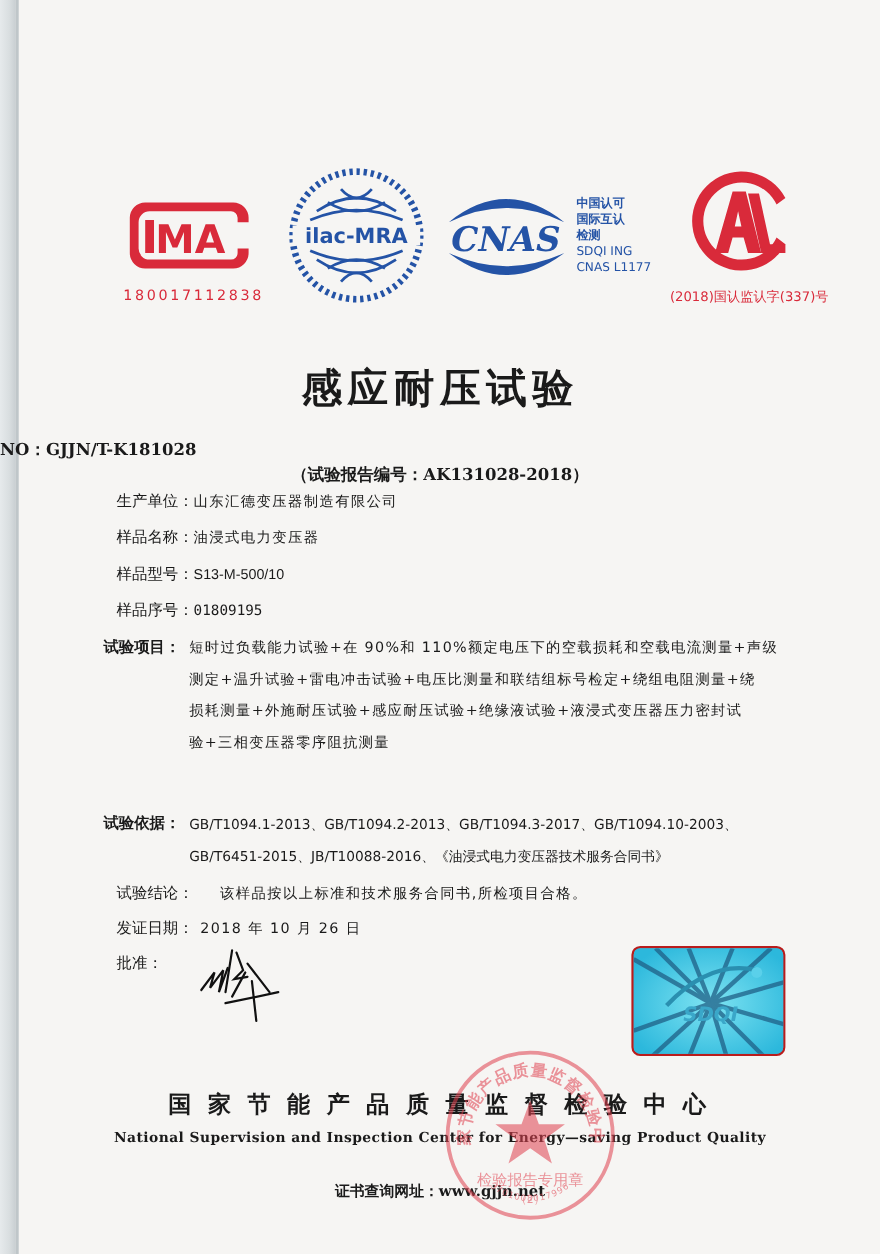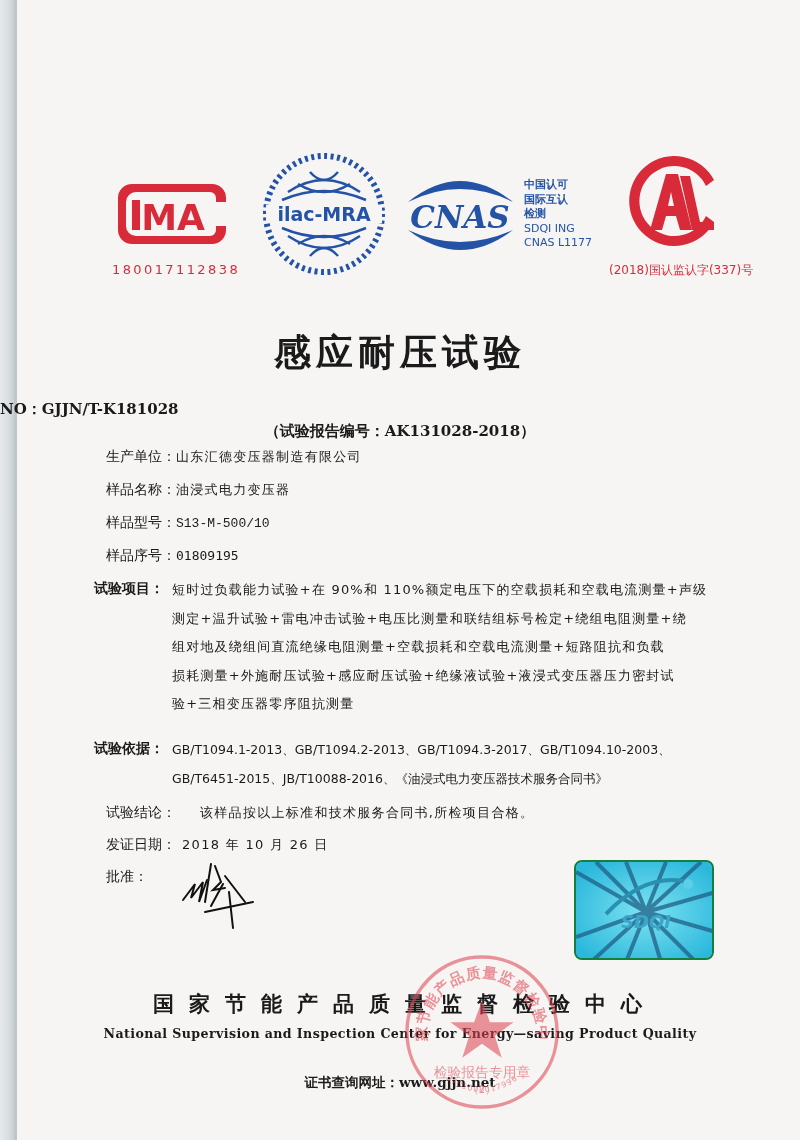--- a/index.html
+++ b/index.html
@@ -25,21 +25,21 @@
 
   .field { position: absolute; left: 90px; font-size: 14px; line-height: 20px; }
   .field .lbl { font-family: "DejaVu Sans", sans-serif; font-weight: normal; font-size: 14px; margin-left: 16px; }
   .field .val { font-family: "DejaVu Sans", sans-serif; font-size: 13px; letter-spacing: 1.3px; }
   .multi { position: absolute; left: 90px; width: 690px; }
   .multi .lbl { position: absolute; left: 4px; top: 0; font-family: "DejaVu Sans", sans-serif; font-weight: bold; font-size: 14px; }
   .multi .val { position: absolute; left: 82px; width: 600px; font-family: "DejaVu Sans", sans-serif; font-size: 13px; line-height: 28.5px; letter-spacing: 1.2px; }
 
   .sign { position: absolute; left: 175px; top: 862px; width: 100px; height: 72px; }
 
-  .hologram { position: absolute; left: 574px; top: 860px; width: 140px; height: 100px; border-radius: 8px; border: 2px solid #15803d; overflow: hidden; background: #35c6e6; }
+  .hologram { position: absolute; left: 574px; top: 860px; width: 140px; height: 100px; border-radius: 8px; border: 2px solid #b91c1c; overflow: hidden; background: #35c6e6; }
 
   .stamp { position: absolute; left: 403px; top: 953px; width: 158px; height: 158px; opacity: 0.55; }
 
   .org-cn { position: absolute; left: 0; width: 800px; top: 990px; text-align: center; font-size: 21px; font-weight: bold; letter-spacing: 15px; padding-left: 10px; }
   .org-en { position: absolute; left: 0; width: 800px; top: 1026px; text-align: center; font-size: 12.6px; font-weight: bold; letter-spacing: 0.4px; }
   .query { position: absolute; left: 0; width: 800px; top: 1074px; text-align: center; font-size: 13.5px; font-weight: bold; }
 </style>
 </head>
 <body>
 
@@ -93,32 +93,31 @@
 <div class="cert-no">NO：GJJN/T-K181028</div>
 <div class="report-no">（试验报告编号：AK131028-2018）</div>
 
 <div class="field" style="top:446px">
   <span class="lbl">生产单位：</span><span class="val">山东汇德变压器制造有限公司</span>
 </div>
 <div class="field" style="top:479px">
   <span class="lbl">样品名称：</span><span class="val">油浸式电力变压器</span>
 </div>
 <div class="field" style="top:512px">
-  <span class="lbl">样品型号：</span><span class="val" style="font-family:Liberation Mono, monospace;letter-spacing:0">S13-M-500/10</span>
+  <span class="lbl">样品型号：</span><span class="val" style="font-family:Liberation Sans, sans-serif;letter-spacing:0">S13-M-500/10</span>
 </div>
 <div class="field" style="top:545px">
   <span class="lbl">样品序号：</span><span class="val" style="font-family:'DejaVu Sans Mono', monospace;letter-spacing:0">01809195</span>
 </div>
 
 <div class="multi" style="top:580px">
   <span class="lbl">试验项目：</span>
   <div class="val" style="top:-4px">
     <div>短时过负载能力试验+在 90%和 110%额定电压下的空载损耗和空载电流测量+声级</div>
     <div>测定+温升试验+雷电冲击试验+电压比测量和联结组标号检定+绕组电阻测量+绕</div>
-    <div>组对地及绕组间直流绝缘电阻测量+空载损耗和空载电流测量+短路阻抗和负载</div>
     <div>损耗测量+外施耐压试验+感应耐压试验+绝缘液试验+液浸式变压器压力密封试</div>
     <div>验+三相变压器零序阻抗测量</div>
   </div>
 </div>
 
 <div class="multi" style="top:740px">
   <span class="lbl">试验依据：</span>
   <div class="val" style="top:-4px;letter-spacing:0;font-size:12.5px">
     <div>GB/T1094.1-2013、GB/T1094.2-2013、GB/T1094.3-2017、GB/T1094.10-2003、</div>
     <div>GB/T6451-2015、JB/T10088-2016、《油浸式电力变压器技术服务合同书》</div>

